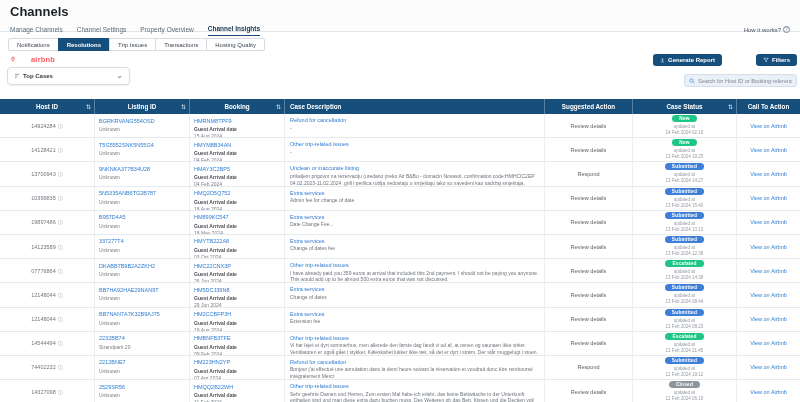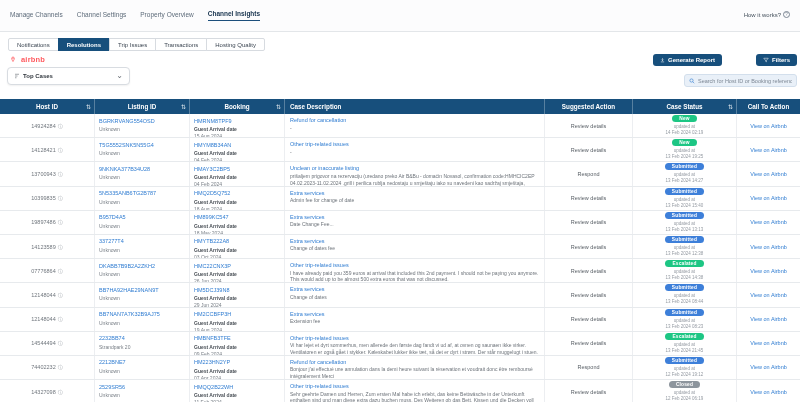--- a/index.html
+++ b/index.html
@@ -19,21 +19,21 @@
   
   .tabs { display:flex; margin:6px 0 0 8px; }
   .tab { font-size:6px; color:#3c4652; background:#fff; border:1px solid #d7dbe0; margin-left:-1px;
          padding:0 8px; height:13px; display:flex; align-items:center; cursor:pointer; }
   .tab:first-child { margin-left:0; border-radius:2px 0 0 2px; }
   .tab:last-child { border-radius:0 2px 2px 0; }
   .tab.active { background:#174f7c; border-color:#174f7c; color:#fff; font-weight:bold; }
 
   
   .toolbar { position:relative; height:48px; }
-  .brand { position:absolute; left:9px; top:4px; display:flex; align-items:center; gap:4px; color:#ff5a5f; }
+  .brand { position:absolute; left:9px; top:4px; display:flex; align-items:center; gap:14px; color:#ff5a5f; }
   .brand-name { font-size:7.5px; font-weight:bold; letter-spacing:.2px; }
   .case-select { position:absolute; left:7px; top:16px; width:123px; height:18px; background:#fff;
                  border:1px solid #d8dce1; border-radius:4px; box-shadow:0 1px 2px rgba(0,0,0,.06);
                  display:flex; align-items:center; padding:0 6px; cursor:pointer; }
   .case-select .lbl { font-size:6px; color:#30363d; font-weight:bold; margin-left:3px; }
   .case-select .chev { margin-left:auto; color:#6a7077; font-size:8px; line-height:4px; }
   .btn { position:absolute; top:3px; height:12px; background:#174f7c; color:#fff; border:none; border-radius:3px;
          font-size:6px; font-weight:bold; display:flex; align-items:center; gap:3px; padding:0 7px;
          font-family:"Liberation Sans", sans-serif; cursor:pointer; }
   .btn-report { right:78px; }
@@ -70,20 +70,21 @@
   .td-status { display:flex; flex-direction:column; align-items:center; justify-content:center; }
   .pill { color:#fff; font-size:4.8px; font-weight:bold; padding:1px 7px; border-radius:8px; letter-spacing:.2px; }
   .upd { color:#959ba3; font-size:4.5px; margin-top:2px; line-height:1.35; text-align:center; }
   .td-cta { display:flex; align-items:center; justify-content:center; }
   svg { display:block; }
 </style>
 </head>
 <body>
 
 <div class="topstrip">
+  <div class="page-title">Channels</div>
   <div class="nav-row">
     <span class="nav-item">Manage Channels</span>
     <span class="nav-item">Channel Settings</span>
     <span class="nav-item">Property Overview</span>
     <span class="nav-item active">Channel Insights</span>
     <span class="howit">
       <span>How it works?</span>
       <span class="qicon">?</span>
     </span>
   </div>

